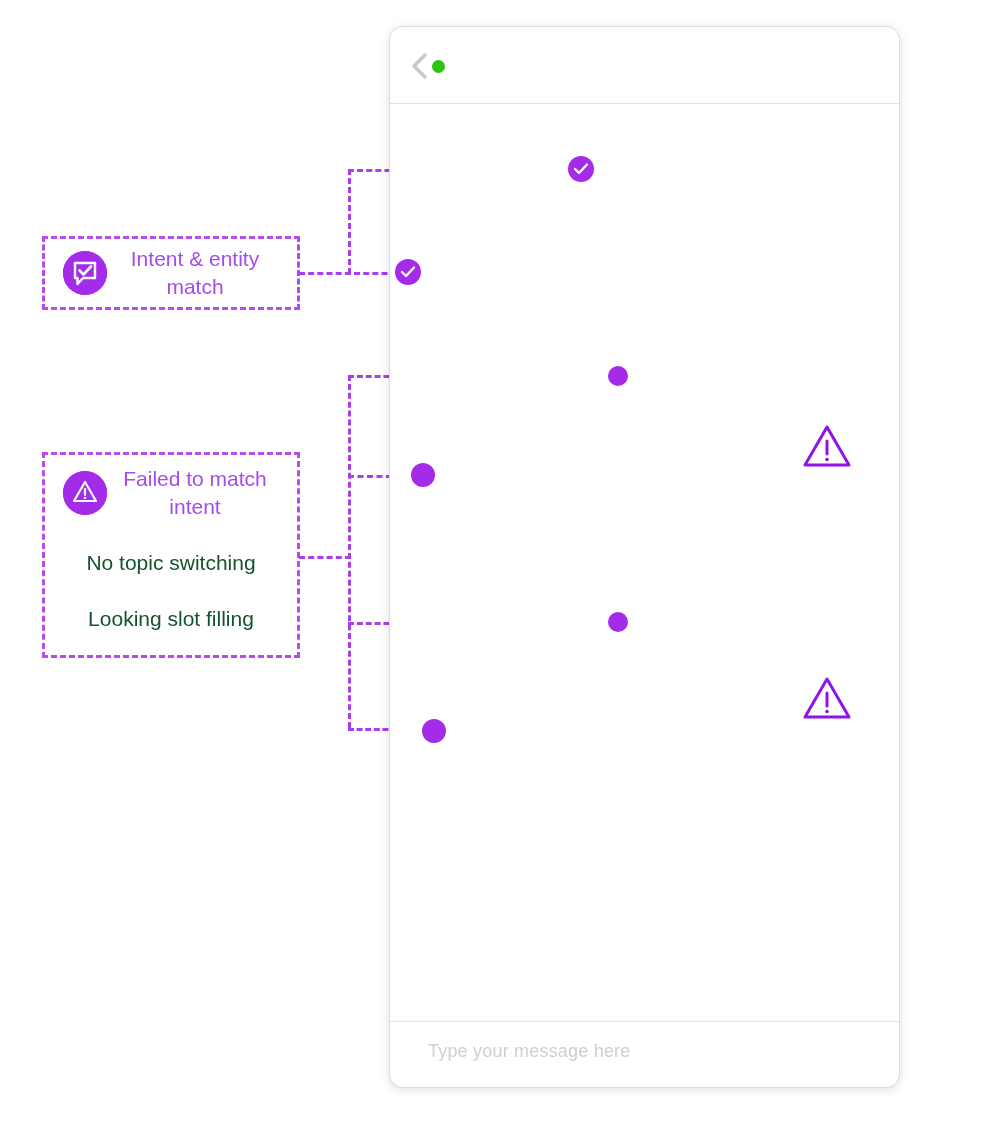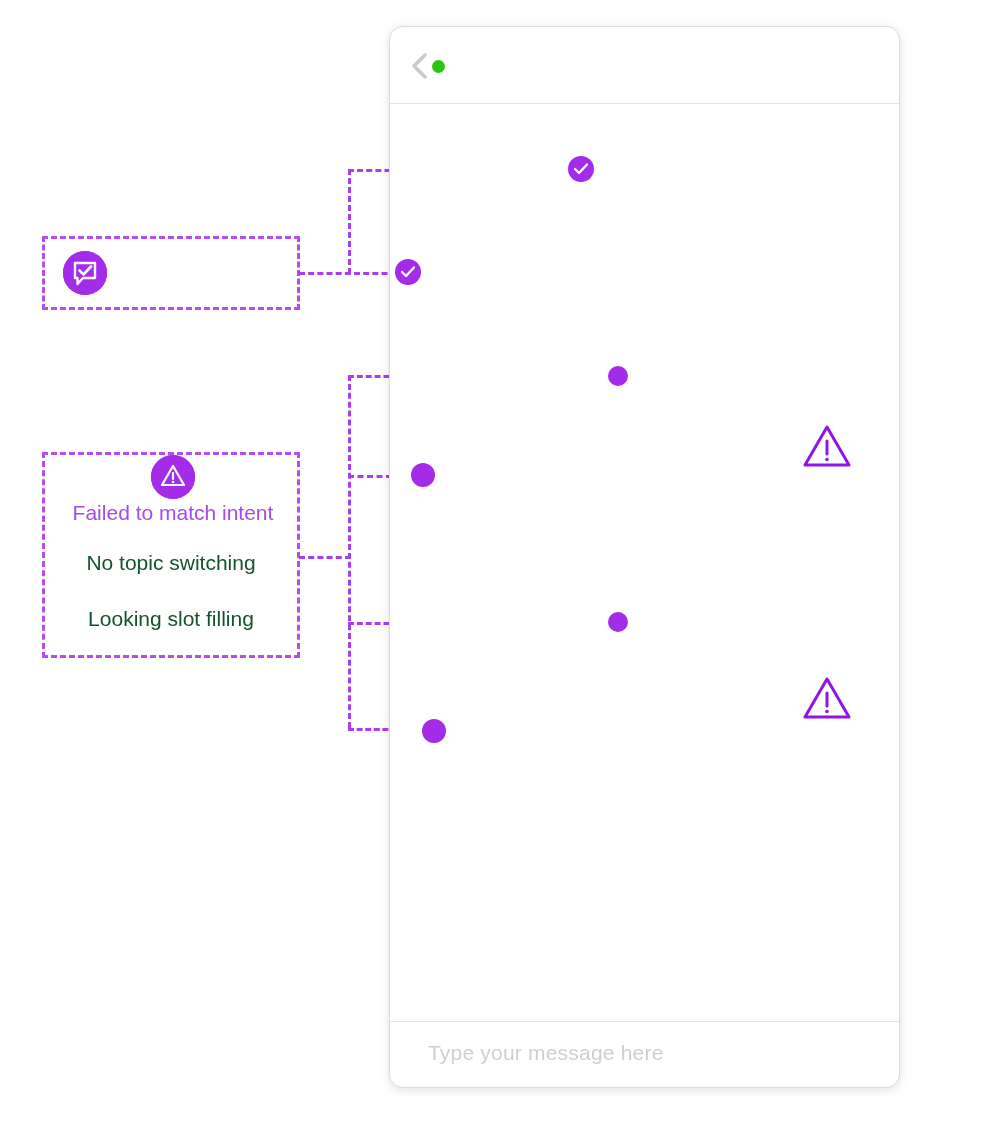--- a/index.html
+++ b/index.html
@@ -71,21 +71,21 @@
     bottom: 0;
     width: 100%;
     height: 66px;
     border-top: 1px solid #e4e4e4;
     box-sizing: border-box;
   }
   #msg-placeholder {
     position: absolute;
     left: 38px;
     top: 19px;
-    font-size: 21px;
+    font-size: 18px;
     color: #cfcfd3;
     letter-spacing: .2px;
   }
 
   
   .bubble {
     position: absolute;
     box-sizing: border-box;
     font-size: 21px;
     line-height: 28px;
@@ -301,25 +301,26 @@
 
   <div class="anno" style="left:42px; top:236px; width:258px; height:74px;">
     <div class="anno-row" style="height:100%; padding:0 14px 0 18px;">
       <div class="anno-icon">
         <svg width="44" height="44" viewBox="0 0 44 44">
           <circle cx="22" cy="22" r="22" fill="#a42ce8"></circle>
           <path d="M12,12 H32 V27 H20 L14.5,33 V27 H12 Z" fill="none" stroke="#ffffff" stroke-width="2.4" stroke-linejoin="round"></path>
           <polyline points="16.5,19.5 20.5,23.5 28,15.5" fill="none" stroke="#ffffff" stroke-width="2.6" stroke-linecap="round" stroke-linejoin="round"></polyline>
         </svg>
       </div>
+      <div class="anno-title" style="flex:1;">Intent &amp; entity match</div>
     </div>
   </div>
 
   <div class="anno" style="left:42px; top:452px; width:258px; height:206px;">
-    <div class="anno-row" style="height:76px; padding:0 14px 0 18px;flex-direction:column;">
+    <div class="anno-row" style="height:76px; padding:0 14px 0 18px;">
       <div class="anno-icon">
         <svg width="44" height="44" viewBox="0 0 44 44">
           <circle cx="22" cy="22" r="22" fill="#a42ce8"></circle>
           <polygon points="22,11 33,30 11,30" fill="none" stroke="#ffffff" stroke-width="2.2" stroke-linejoin="round"></polygon>
           <line x1="22" y1="18" x2="22" y2="24" stroke="#ffffff" stroke-width="2.2" stroke-linecap="round"></line>
           <circle cx="22" cy="27" r="1.3" fill="#ffffff"></circle>
         </svg>
       </div>
       <div class="anno-title" style="flex:1;">Failed to match intent</div>
     </div>

